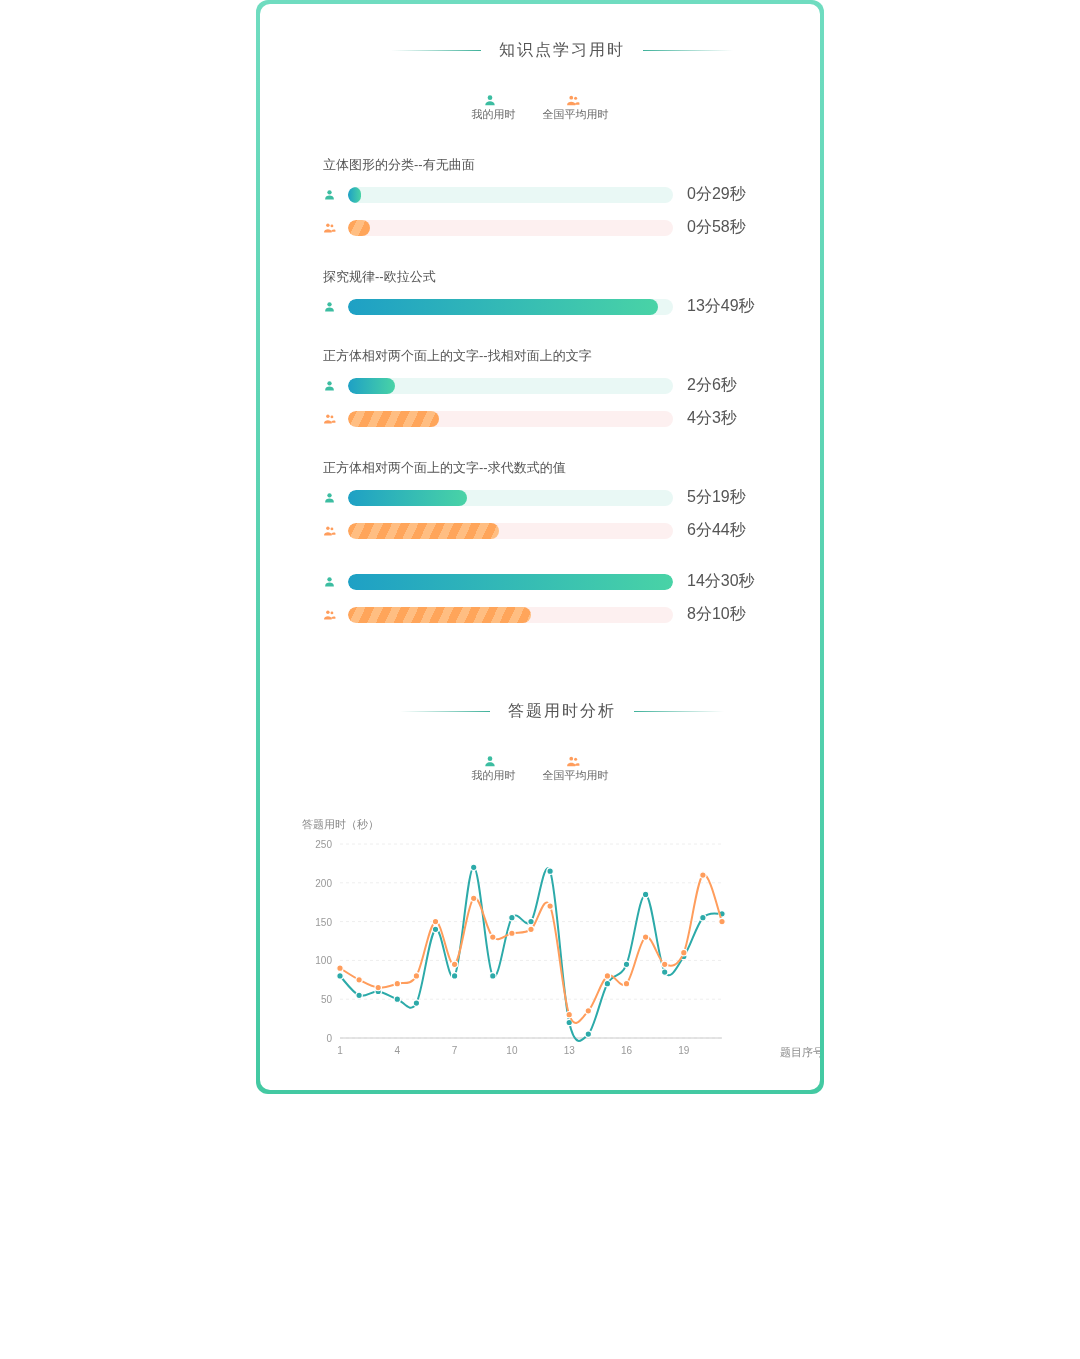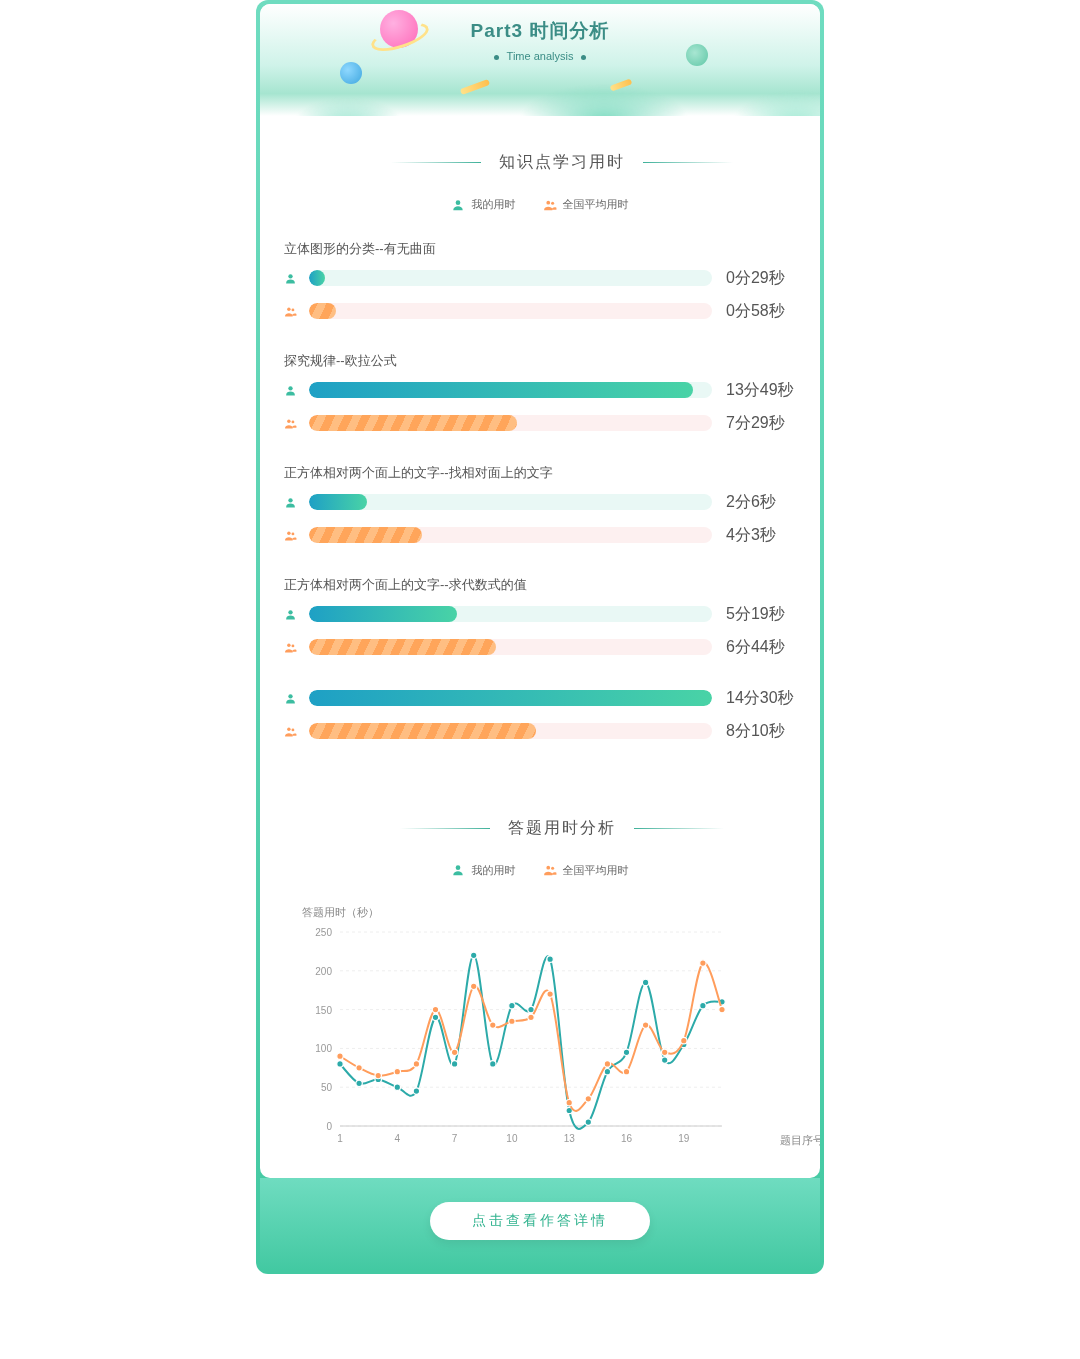--- a/index.html
+++ b/index.html
@@ -86,27 +86,27 @@
   .sec-title .line {
     height:1px; width:90px;
     background: linear-gradient(90deg,rgba(63,177,154,0) 0%,#3fb19a 100%);
   }
   .sec-title .line.right { transform: scaleX(-1); }
   .sec-title span {
     font-size:16px; color:#555; letter-spacing:2px; margin:0 18px;
   }
   
   .legend { text-align:center; font-size:11px; color:#666; margin-bottom:26px; }
-  .legend .item { display:inline-flex; align-items:center; margin:0 12px; }
+  .legend .item { display:inline-flex; align-items:center; margin:8px 12px;flex-direction:column; }
   .legend .ico { width:14px; height:14px; margin-right:6px; display:inline-block; }
   .ico-person { color:#3cbda1; }
   .ico-group  { color:#ff9d5c; }
   .ico svg { width:100%; height:100%; display:block; }
   
-  .kp-list { padding:0 24px 10px; }
+  .kp-list { padding:0 63px 10px; }
   .kp { margin-bottom:30px; }
   .kp-title { font-size:13px; color:#555; margin-bottom:10px; }
   .kp-row { display:flex; align-items:center; margin-bottom:12px; }
   .kp-row .ico { width:13px; height:13px; flex:none; }
   .kp-row .track {
     flex:1; height:16px; border-radius:8px; margin:0 14px 0 12px;
     position:relative; overflow:hidden;
   }
   .kp-row.mine .track { background:#e9f8f5; }
   .kp-row.avg  .track { background:#fdf0f0; }
@@ -140,31 +140,20 @@
     border-radius:999px; border:none; cursor:pointer;
     box-shadow:0 4px 10px rgba(0,0,0,.08);
   }
 </style>
 </head>
 <body>
 
 <div class="card">
   <div class="card-inner">
 
-    <div class="banner">
-      <div class="wave"></div>
-      <div class="planet1"></div>
-      <div class="ring"></div>
-      <div class="planet2"></div>
-      <div class="moon"></div>
-      <div class="meteor m1"></div>
-      <div class="meteor m2"></div>
-      <h2>Part3 时间分析</h2>
-      <div class="sub">Time analysis</div>
-    </div>
 
     <div class="sec-title">
       <div class="line"></div>
       <span>知识点学习用时</span>
       <div class="line right"></div>
     </div>
 
     <div class="legend">
       <span class="item">
         <span class="ico ico-person">
@@ -224,34 +213,20 @@
             <span class="ico ico-person">
               <svg viewBox="0 0 24 24" fill="currentColor">
                 <circle cx="12" cy="8" r="4"></circle>
                 <path d="M4 20c0-4 4-6 8-6s8 2 8 6v1H4z"></path>
               </svg>
             </span>
             <div class="track">
               <div class="bar" style="width:95.28735632183908%"></div>
             </div>
             <span class="val">13分49秒</span>
-          </div>
-          <div class="kp-row avg">
-            <span class="ico ico-group">
-              <svg viewBox="0 0 24 24" fill="currentColor">
-                <circle cx="9" cy="8" r="3.2"></circle>
-                <circle cx="16.5" cy="9" r="2.6"></circle>
-                <path d="M2 20c0-3.5 3.5-5 7-5s7 1.5 7 5v1H2z"></path>
-                <path d="M15 20c0-2.6 2-4.2 5-4.2 1.2 0 2.2.3 3 .8V20z"></path>
-              </svg>
-            </span>
-            <div class="track">
-              <div class="bar" style="width:51.609195402298845%"></div>
-            </div>
-            <span class="val">7分29秒</span>
           </div>
         </div>
         <div class="kp">
           <div class="kp-title">正方体相对两个面上的文字--找相对面上的文字</div>
           <div class="kp-row mine">
             <span class="ico ico-person">
               <svg viewBox="0 0 24 24" fill="currentColor">
                 <circle cx="12" cy="8" r="4"></circle>
                 <path d="M4 20c0-4 4-6 8-6s8 2 8 6v1H4z"></path>
               </svg>
@@ -432,16 +407,13 @@
             <circle cx="381.8" cy="116.64000000000001" r="3.2" fill="#ff9d5c" stroke="#fff" stroke-width="1.2"></circle>
             <circle cx="400.9" cy="39.040000000000006" r="3.2" fill="#ff9d5c" stroke="#fff" stroke-width="1.2"></circle>
             <circle cx="420" cy="85.60000000000001" r="3.2" fill="#ff9d5c" stroke="#fff" stroke-width="1.2"></circle>
           </svg>
         <span class="chart-xlabel">题目序号</span>
       </div>
     </div>
 
   </div>
 
-  <div class="footer">
-    <button class="cta">点击查看作答详情</button>
-  </div>
 </div>
 
 </body></html>

